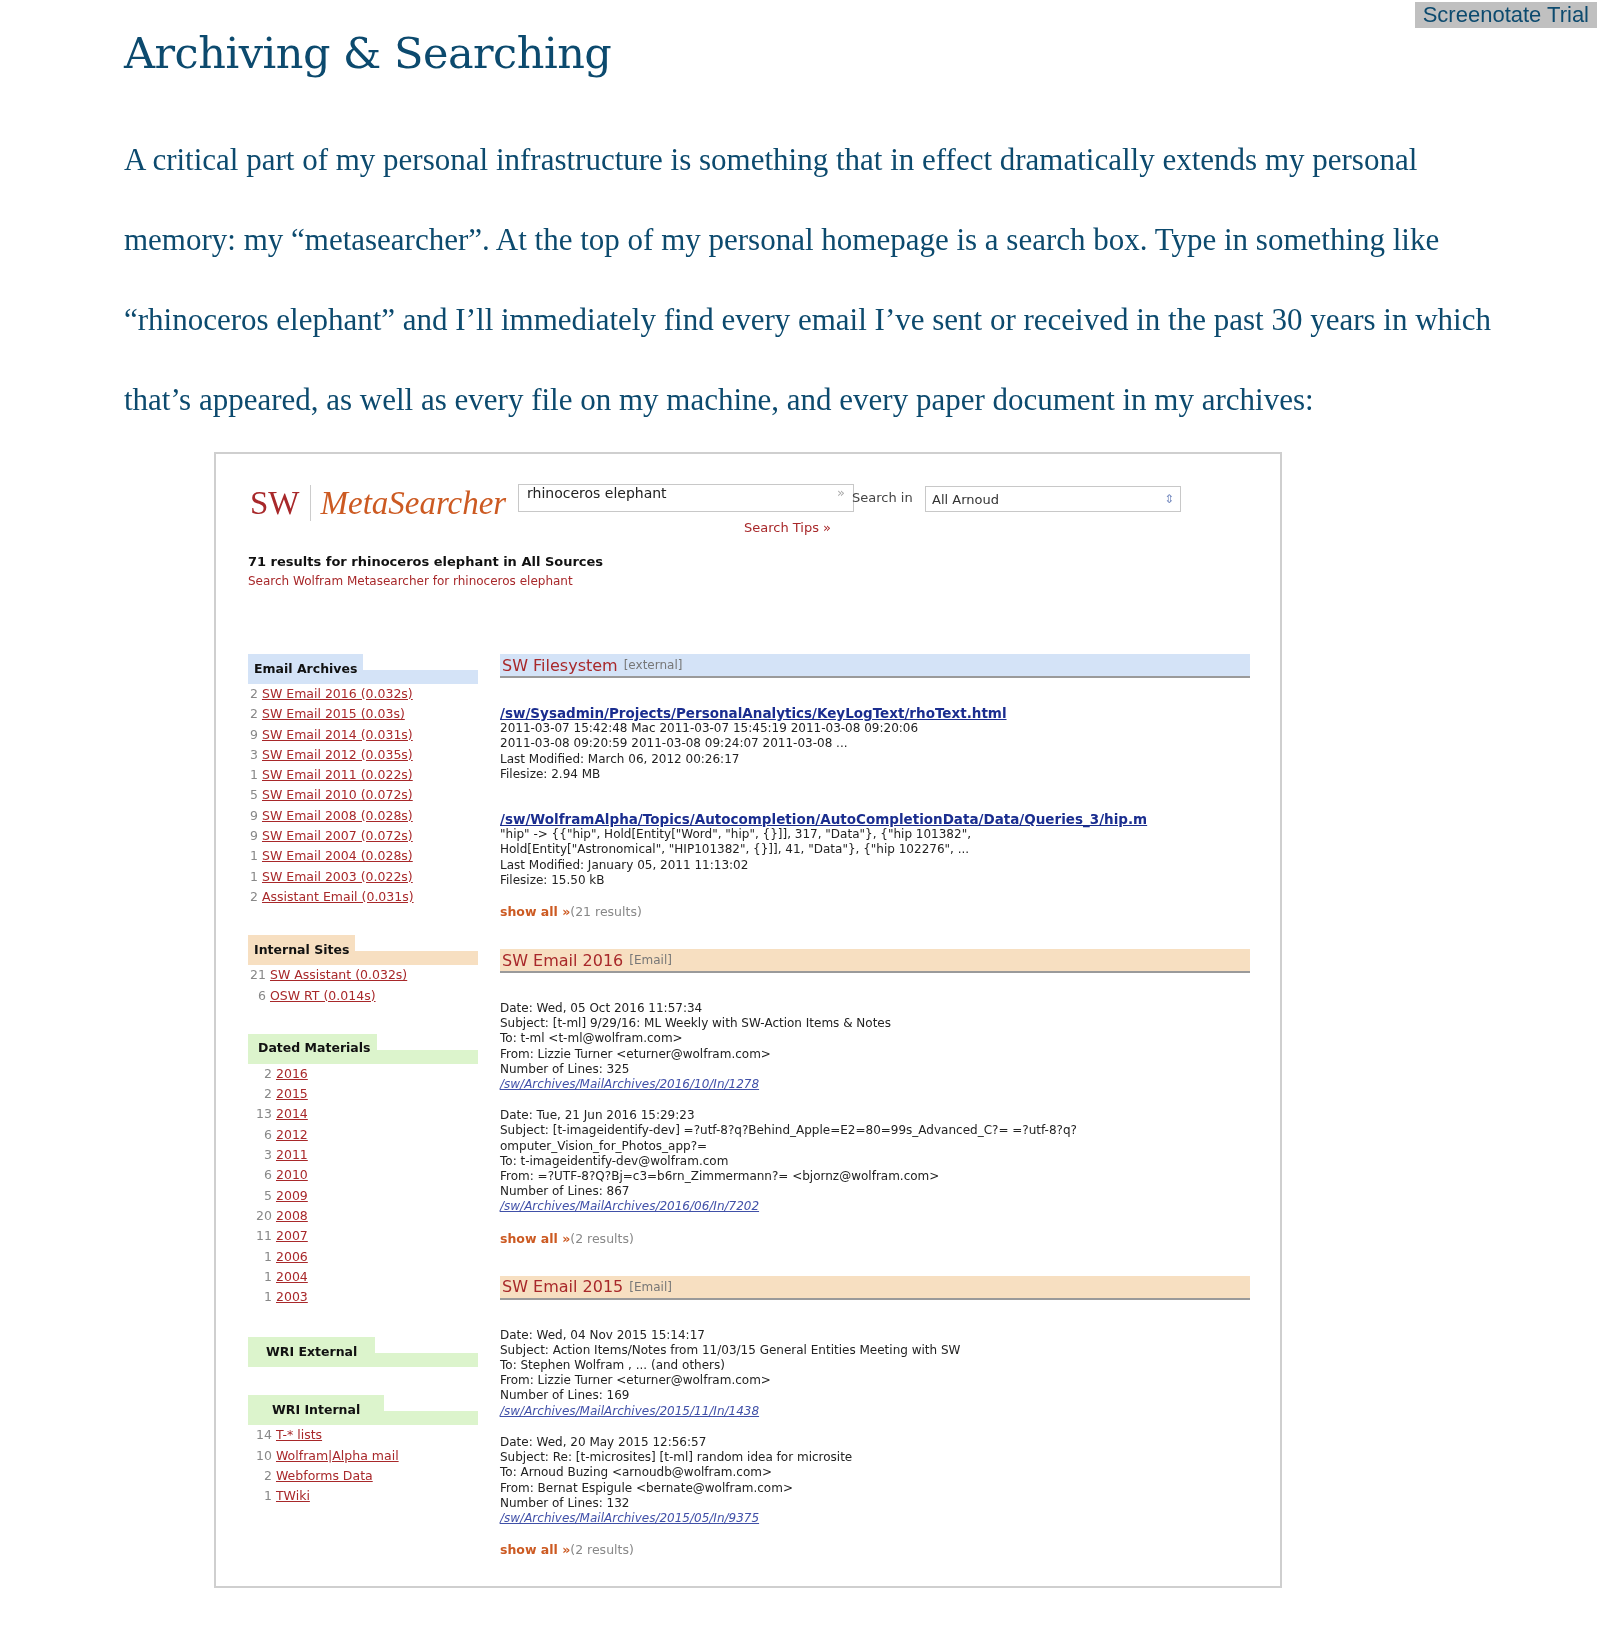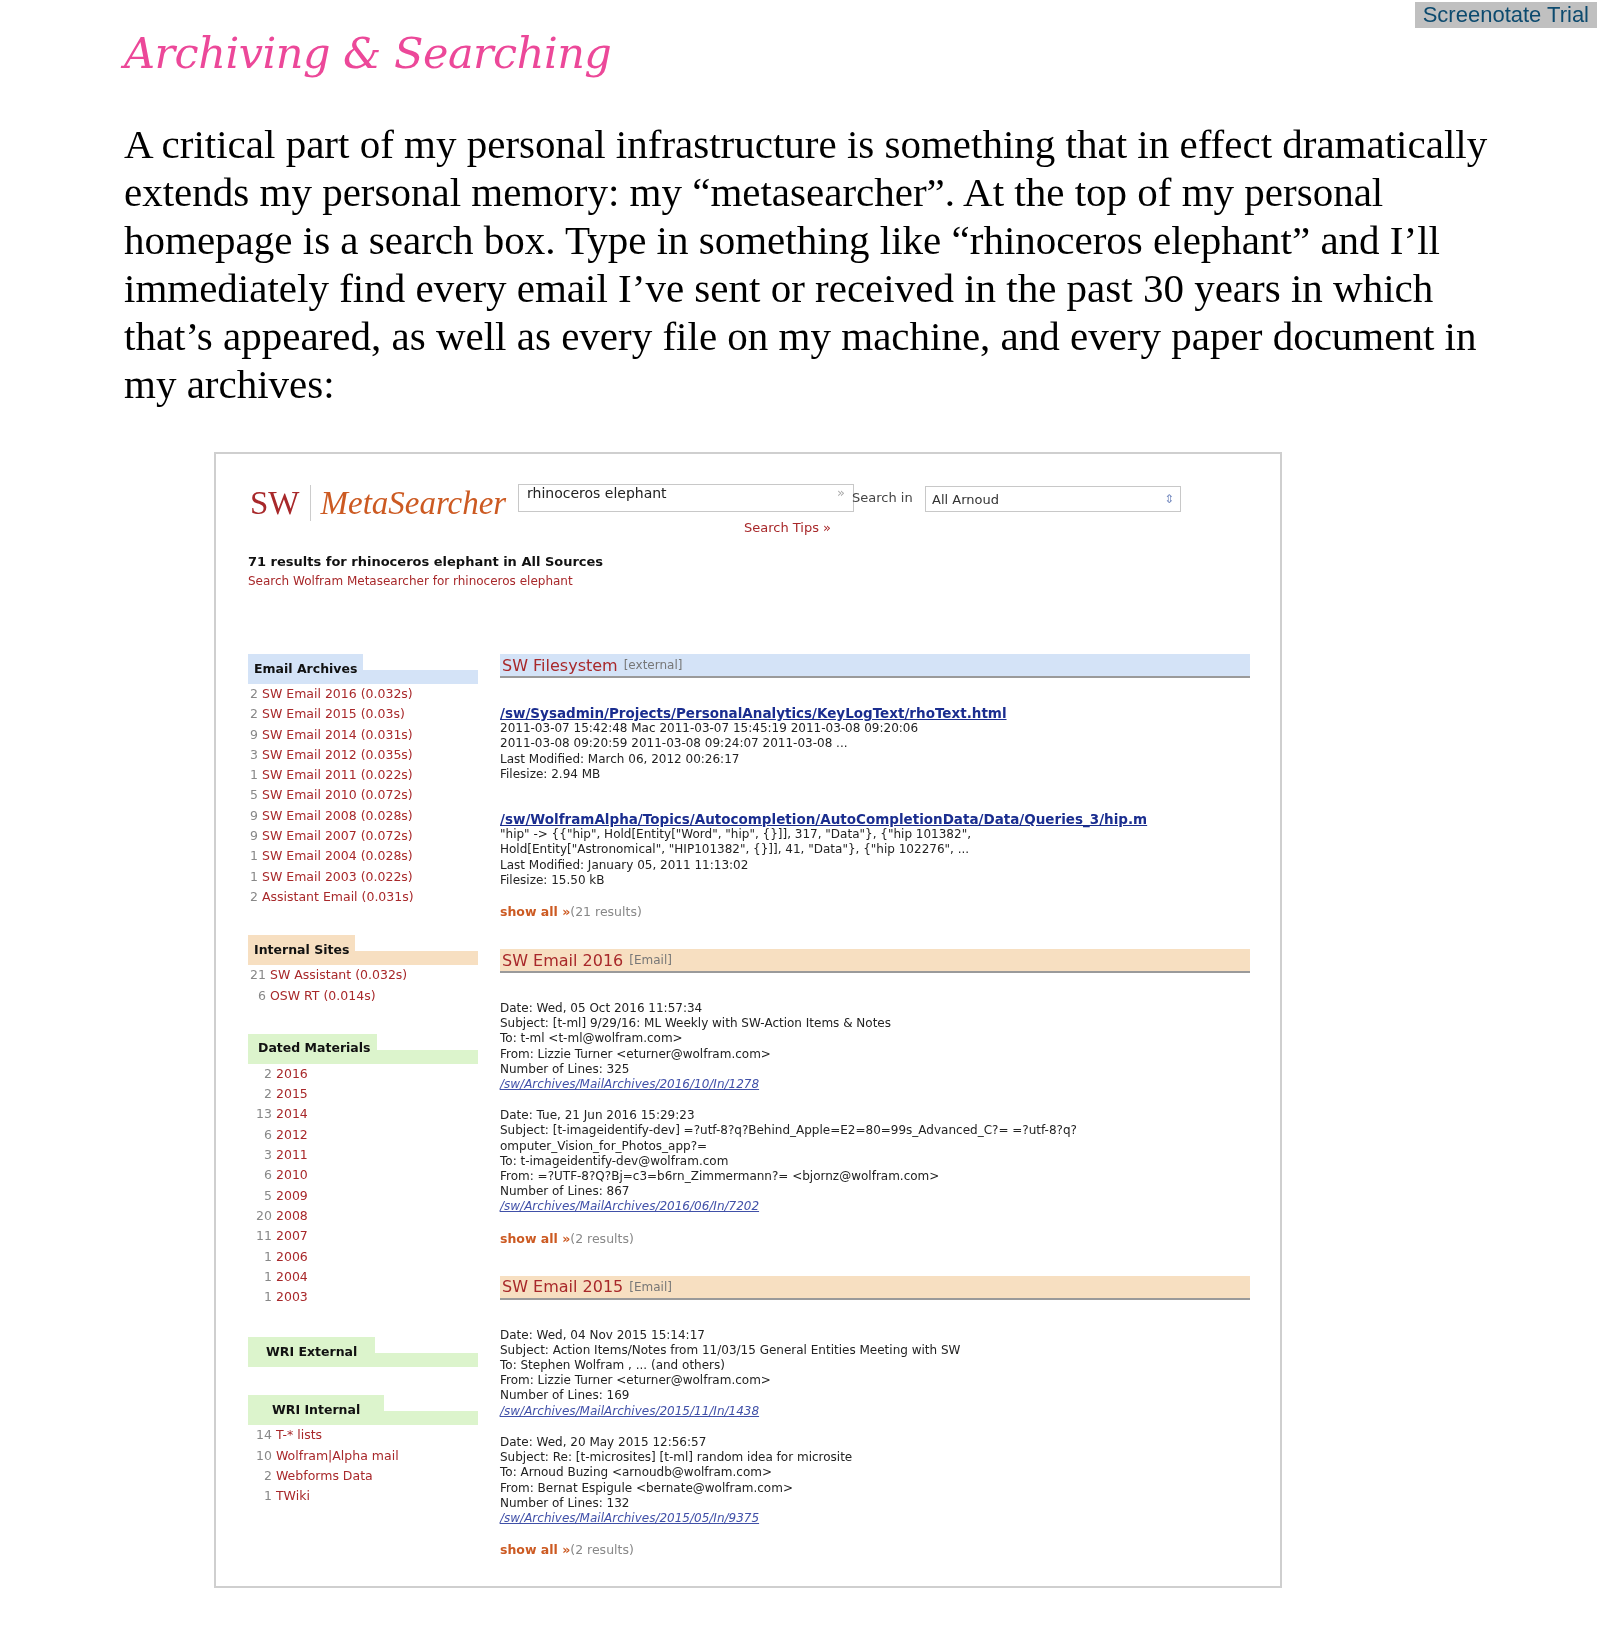--- a/index.html
+++ b/index.html
@@ -1,22 +1,22 @@
 <!DOCTYPE html>
 <html><head>
 <meta charset="utf-8">
 <style>
   html, body { margin: 0; padding: 0; background: #ffffff; }
   body { width: 1608px; height: 1636px; position: relative; overflow: hidden; font-family: "DejaVu Serif", serif; }
 
   .trial-badge { position: absolute; top: 2px; right: 11px; background: #c0c0c0; color: #0c4a6e; font-family: "Liberation Sans", sans-serif; font-size: 22px; padding: 0 8px; line-height: 26px; }
 
-  .article-title { position: absolute; left: 124px; top: 28px; margin: 0; font-family: "DejaVu Serif", serif; font-style: italic; font-weight: normal; font-size: 43px; color: #ec4899; letter-spacing: -0.5px; }
-
-  .article-body { position: absolute; left: 124px; top: 120px; width: 1390px; margin: 0; font-family: "Liberation Serif", serif; font-size: 41px; line-height: 48px; color: #000000; }
+  .article-title { position: absolute; left: 124px; top: 28px; margin: 0; font-family: "DejaVu Serif", serif; font-weight: normal; font-size: 43px; color: #0c4a6e; letter-spacing: -0.5px; }
+
+  .article-body { position: absolute; left: 124px; top: 120px; width: 1390px; margin: 0; font-family: "Liberation Serif", serif; font-size: 31px; line-height: 80px; color: #0c4a6e; }
 
   .screenshot { position: absolute; left: 214px; top: 452px; width: 1064px; height: 1132px; border: 2px solid #cfcfcf; background: #fff; font-family: "DejaVu Sans", sans-serif; }
 
   .logo { position: absolute; left: 34px; top: 26px; height: 46px; display: flex; align-items: center; }
   .logo-sw { font-family: "Liberation Serif", serif; font-size: 33px; color: #a8282a; }
   .logo-divider { width: 1px; height: 36px; background: #cccccc; margin: 0 10px; }
   .logo-meta { font-family: "Liberation Serif", serif; font-style: italic; font-size: 33px; color: #cc5a22; }
 
   .search-input { position: absolute; left: 302px; top: 30px; width: 318px; height: 26px; border: 1px solid #c8c8c8; font-size: 14px; color: #222; padding: 0 8px; display: flex; align-items: flex-start; justify-content: space-between; }
   .search-go { color: #aaa; font-size: 13px; }
@@ -28,21 +28,21 @@
   .results-summary { position: absolute; left: 32px; top: 100px; font-size: 13px; font-weight: bold; color: #111; }
   .wolfram-search-link { position: absolute; left: 32px; top: 120px; font-size: 12px; color: #a8282a; }
 
   .sidebar { position: absolute; left: 32px; top: 200px; width: 230px; font-size: 12.5px; }
   .side-group { margin-bottom: 28px; }
   .side-header { position: relative; height: 30px; }
   .side-header .tab { position: absolute; left: 0; top: 0; height: 28px; padding: 0 6px; display: flex; align-items: center; font-weight: bold; font-size: 12.5px; color: #111; }
   .side-header .bar { position: absolute; left: 0; right: 0; top: 16px; height: 14px; }
   .side-item { line-height: 20.3px; white-space: nowrap; }
   .side-item .count { color: #888; display: inline-block; text-align: right; }
-  .side-item .name { color: #a8282a; }
+  .side-item .name { color: #a8282a; text-decoration: underline; }
   .w1 .count { width: 10px; }
   .w2 .count { width: 18px; }
   .w3 .count { width: 24px; }
 
   .blue .tab, .blue .bar { background: #d4e3f7; }
   .orange .tab, .orange .bar { background: #f7dfc1; }
   .green .tab, .green .bar { background: #dcf4cc; }
 
   .main { position: absolute; left: 284px; top: 200px; width: 750px; font-size: 12.5px; color: #222; }
   .section-header { height: 22px; border-bottom: 2px solid #9a9a9a; display: flex; align-items: center; padding-left: 2px; margin-bottom: 28px; }

